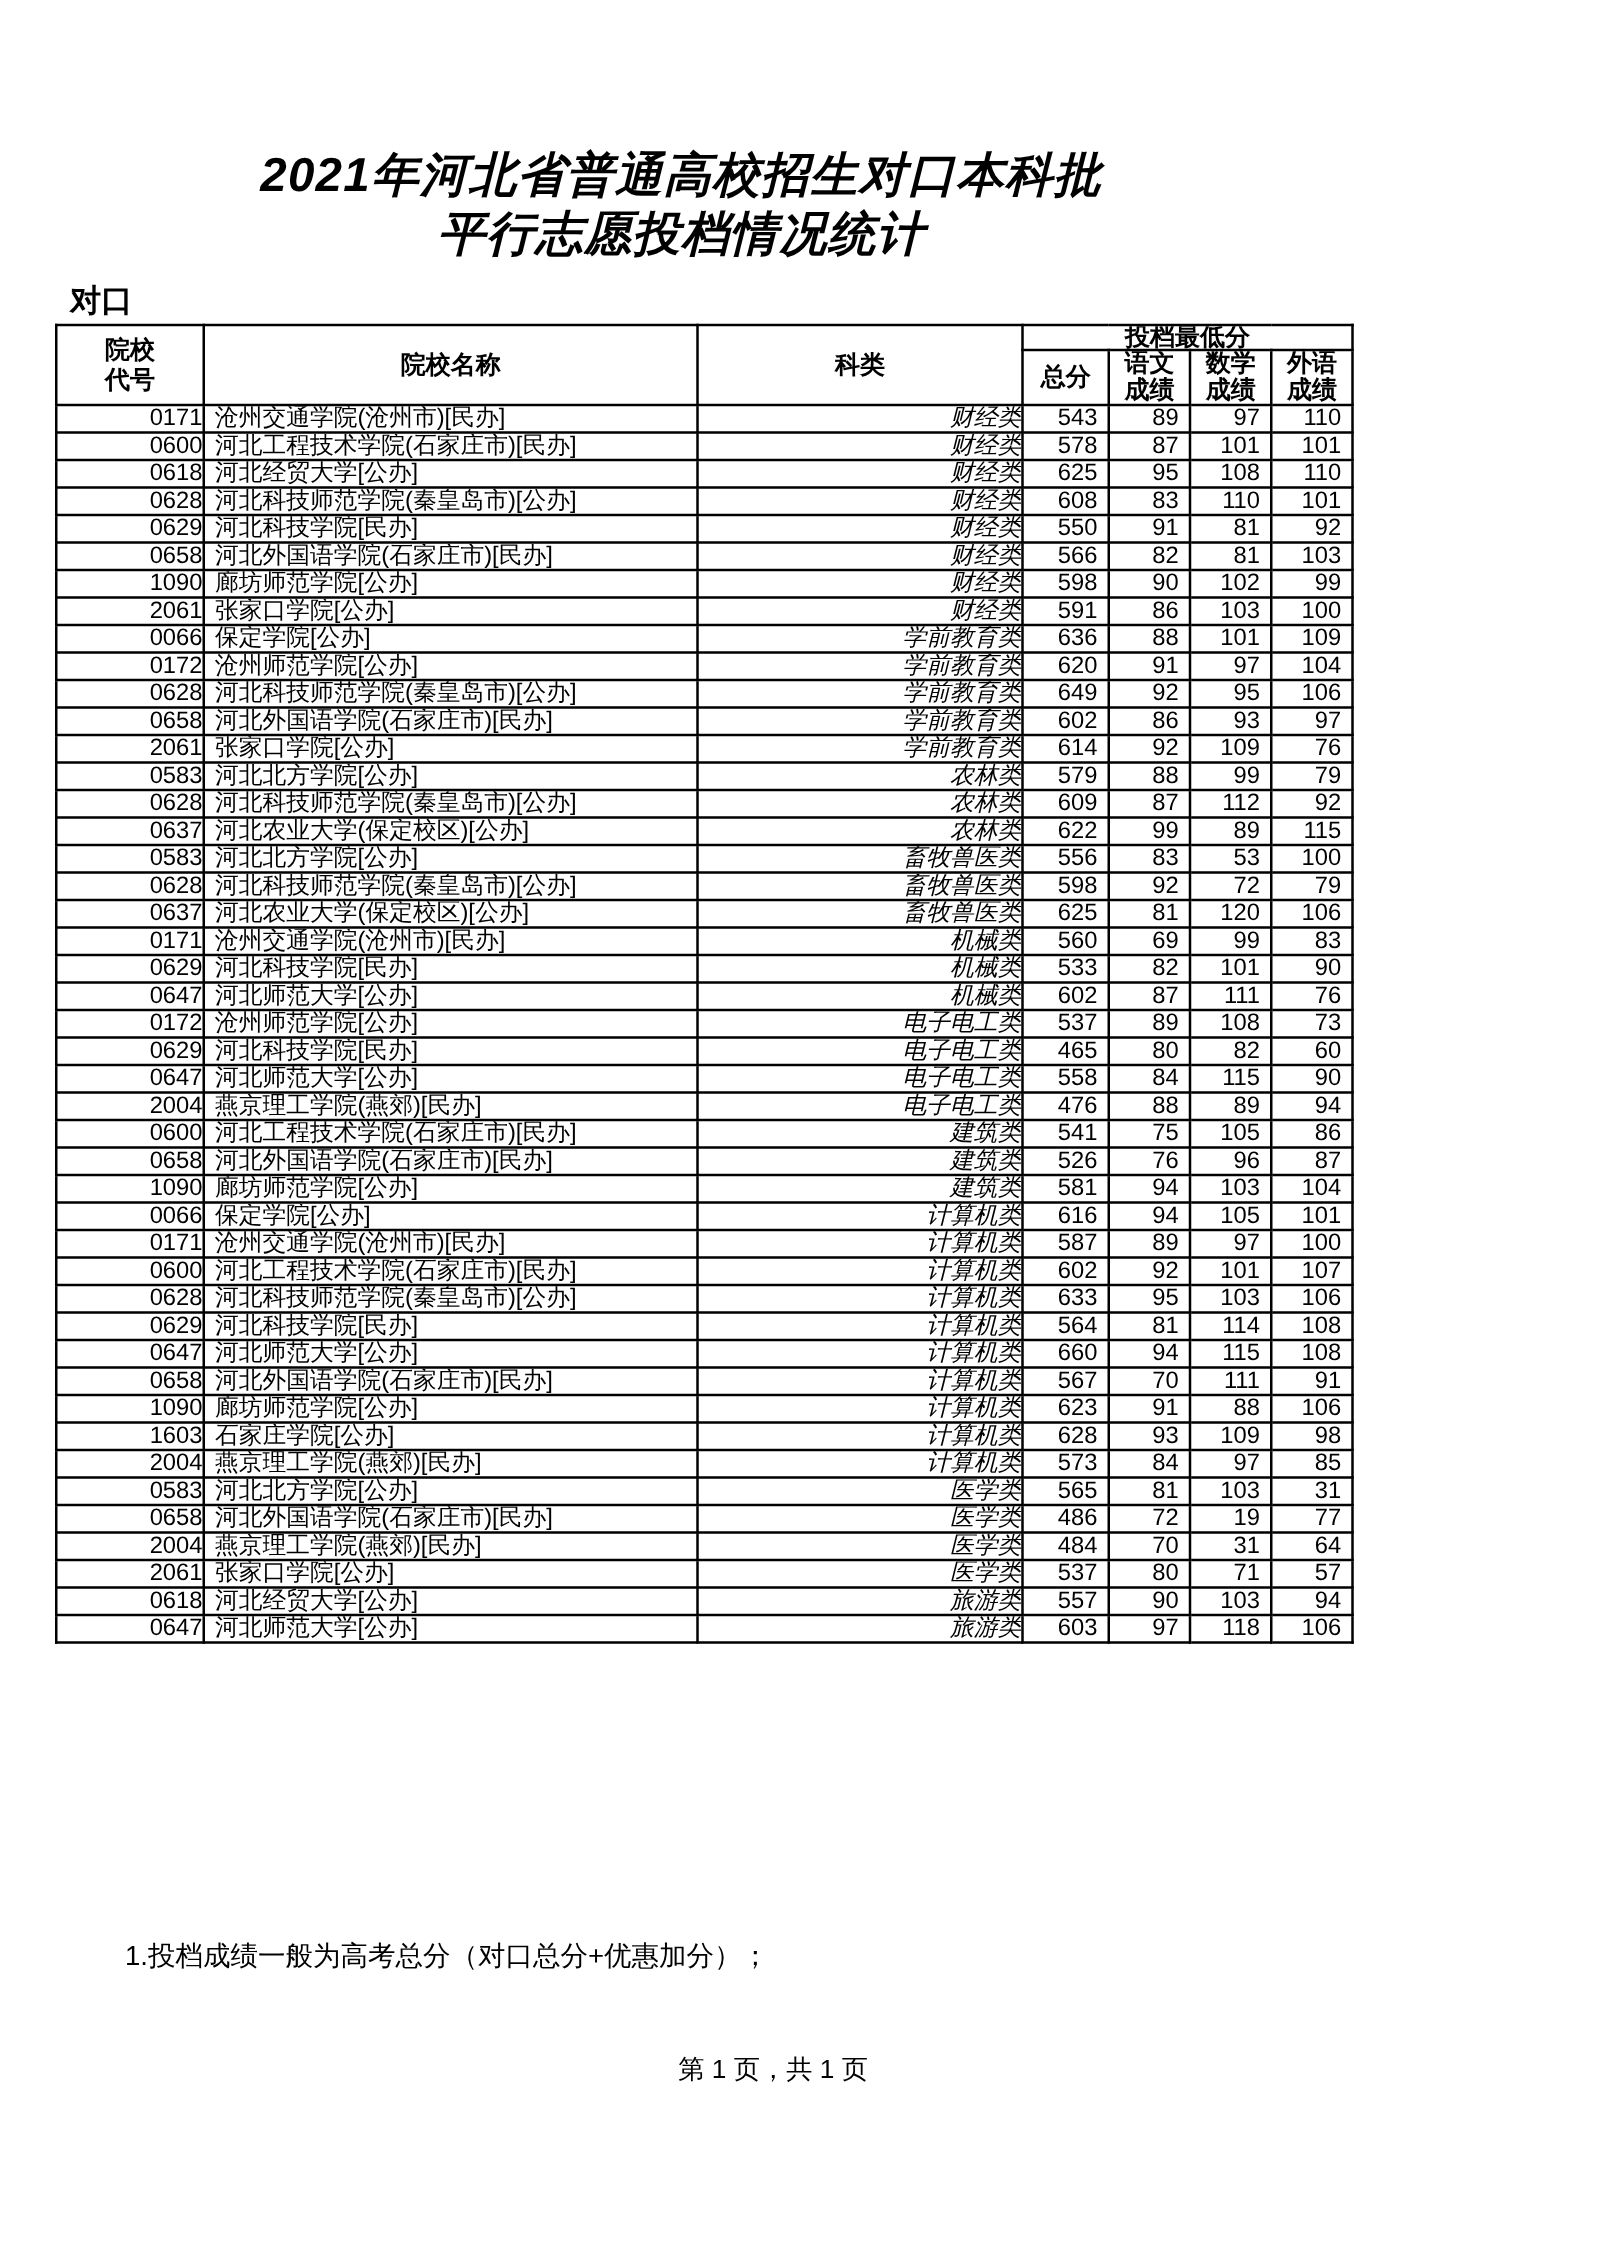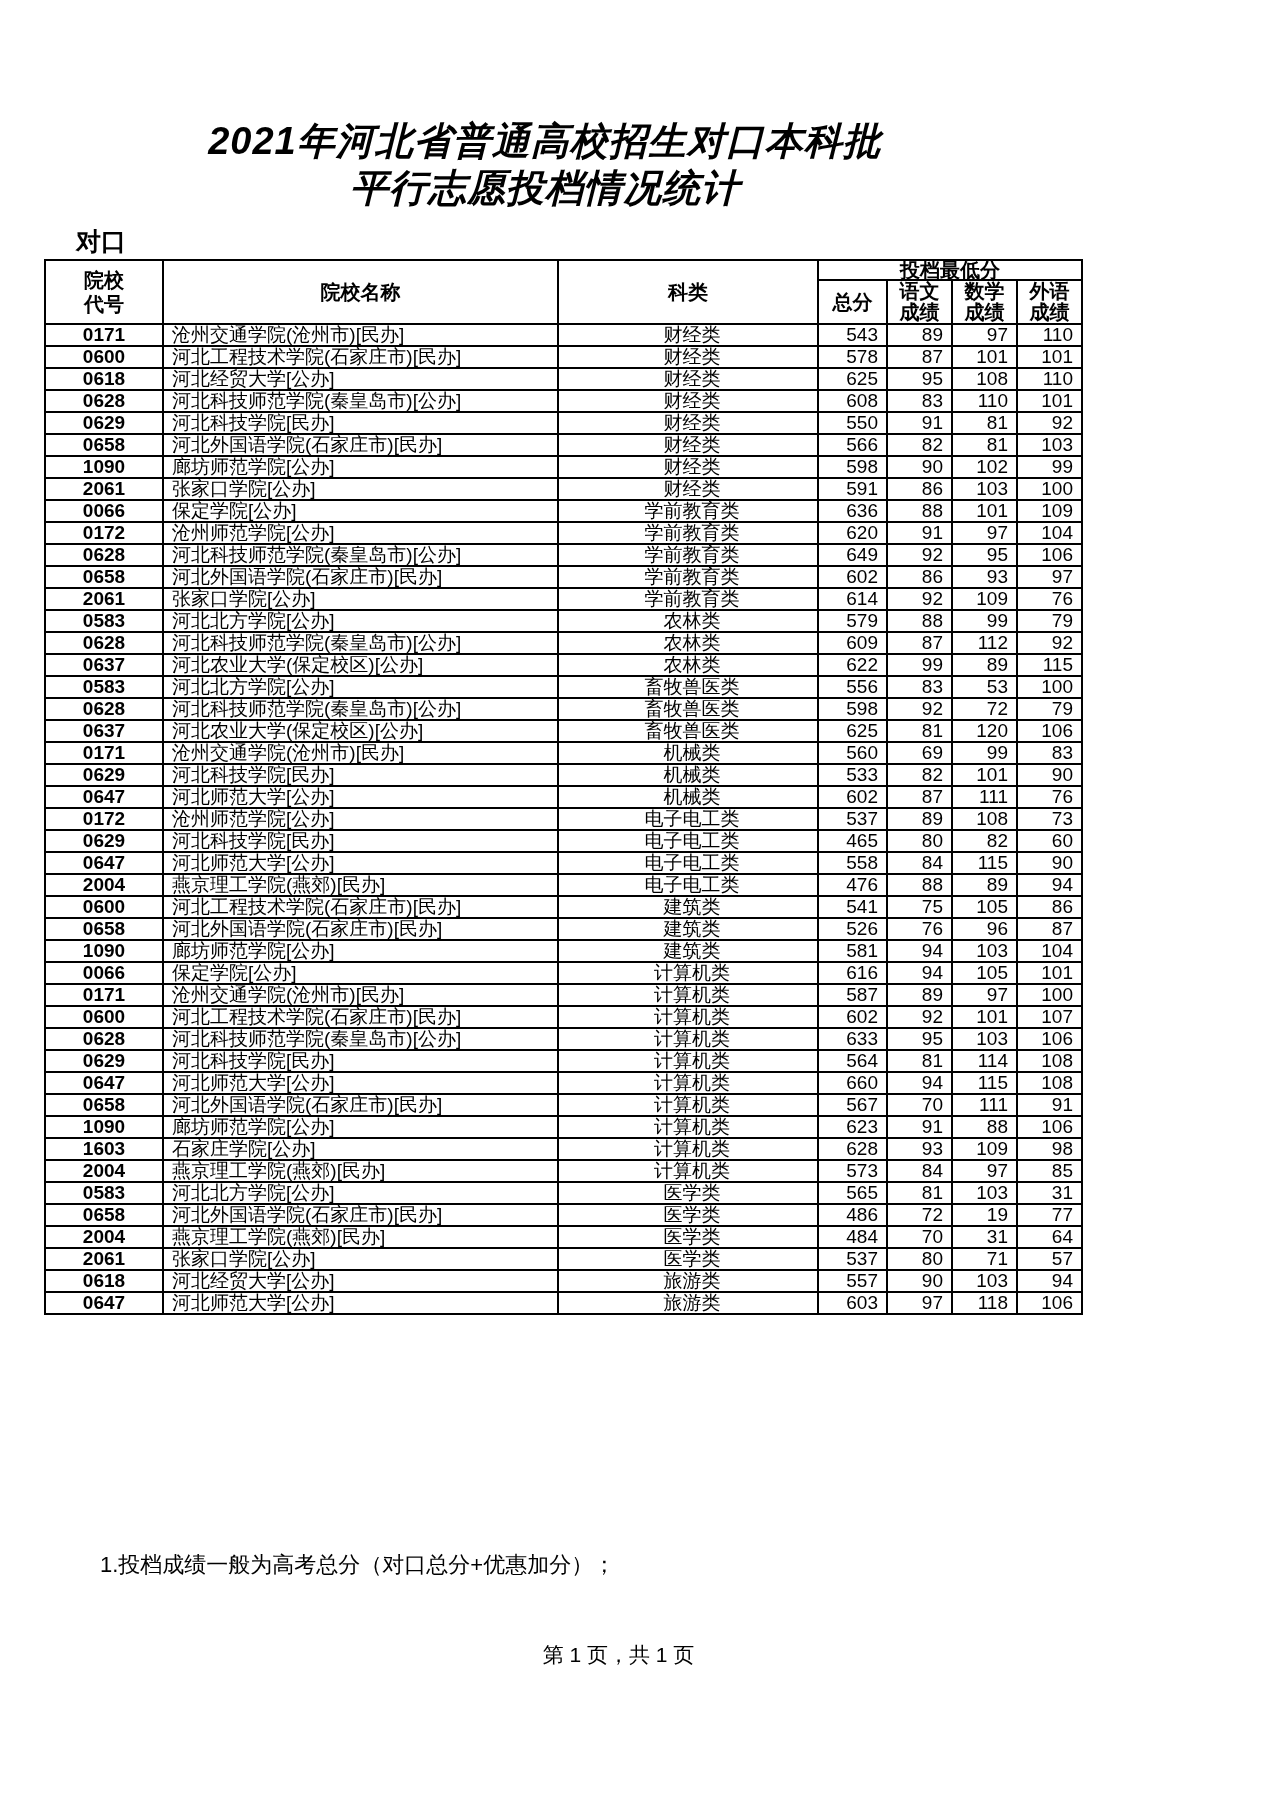--- a/index.html
+++ b/index.html
@@ -17,21 +17,21 @@
     width: 1090px;
     margin: 118px 0 0 0;
     text-align: center;
     font-weight: bold;
     font-size: 38px;
     line-height: 47px;
     letter-spacing: 1px;
     font-style: italic;
   }
   .section-label {
-    margin: 16px 0 5px 76px;
+    margin: 16px 0 5px 56px;
     font-size: 25px;
     font-weight: bold;
     line-height: 26px;
   }
   table.data-table {
     border-collapse: collapse;
     table-layout: fixed;
     width: 1037px;
     margin-left: 44px;
   }
@@ -52,23 +52,23 @@
   tr.header-row-1 { height: 20px; }
   tr.header-row-1 th { line-height: 18px; font-size: 20px; }
   tr.header-row-2 { height: 44px; }
   thead th.rowspan2 { line-height: 24px; }
   tbody tr { height: 22px; }
   tbody td {
     font-size: 19px;
     line-height: 20px;
     vertical-align: middle;
   }
-  .td-code { text-align: center; font-weight: bold; }
+  .td-code { text-align: right; }
   .td-name { text-align: left; padding-left: 8px; }
-  .td-cat  { text-align: center; padding-left: 8px; }
+  .td-cat  { text-align: right; padding-left: 8px; font-style: italic; }
   .td-num  { text-align: right; padding-right: 8px; }
   .notes {
     margin: 232px 0 0 100px;
     width: 1085px;
     font-size: 22px;
     line-height: 36px;
   }
   .footer {
     width: 1037px;
     margin: 58px 0 0 100px;

